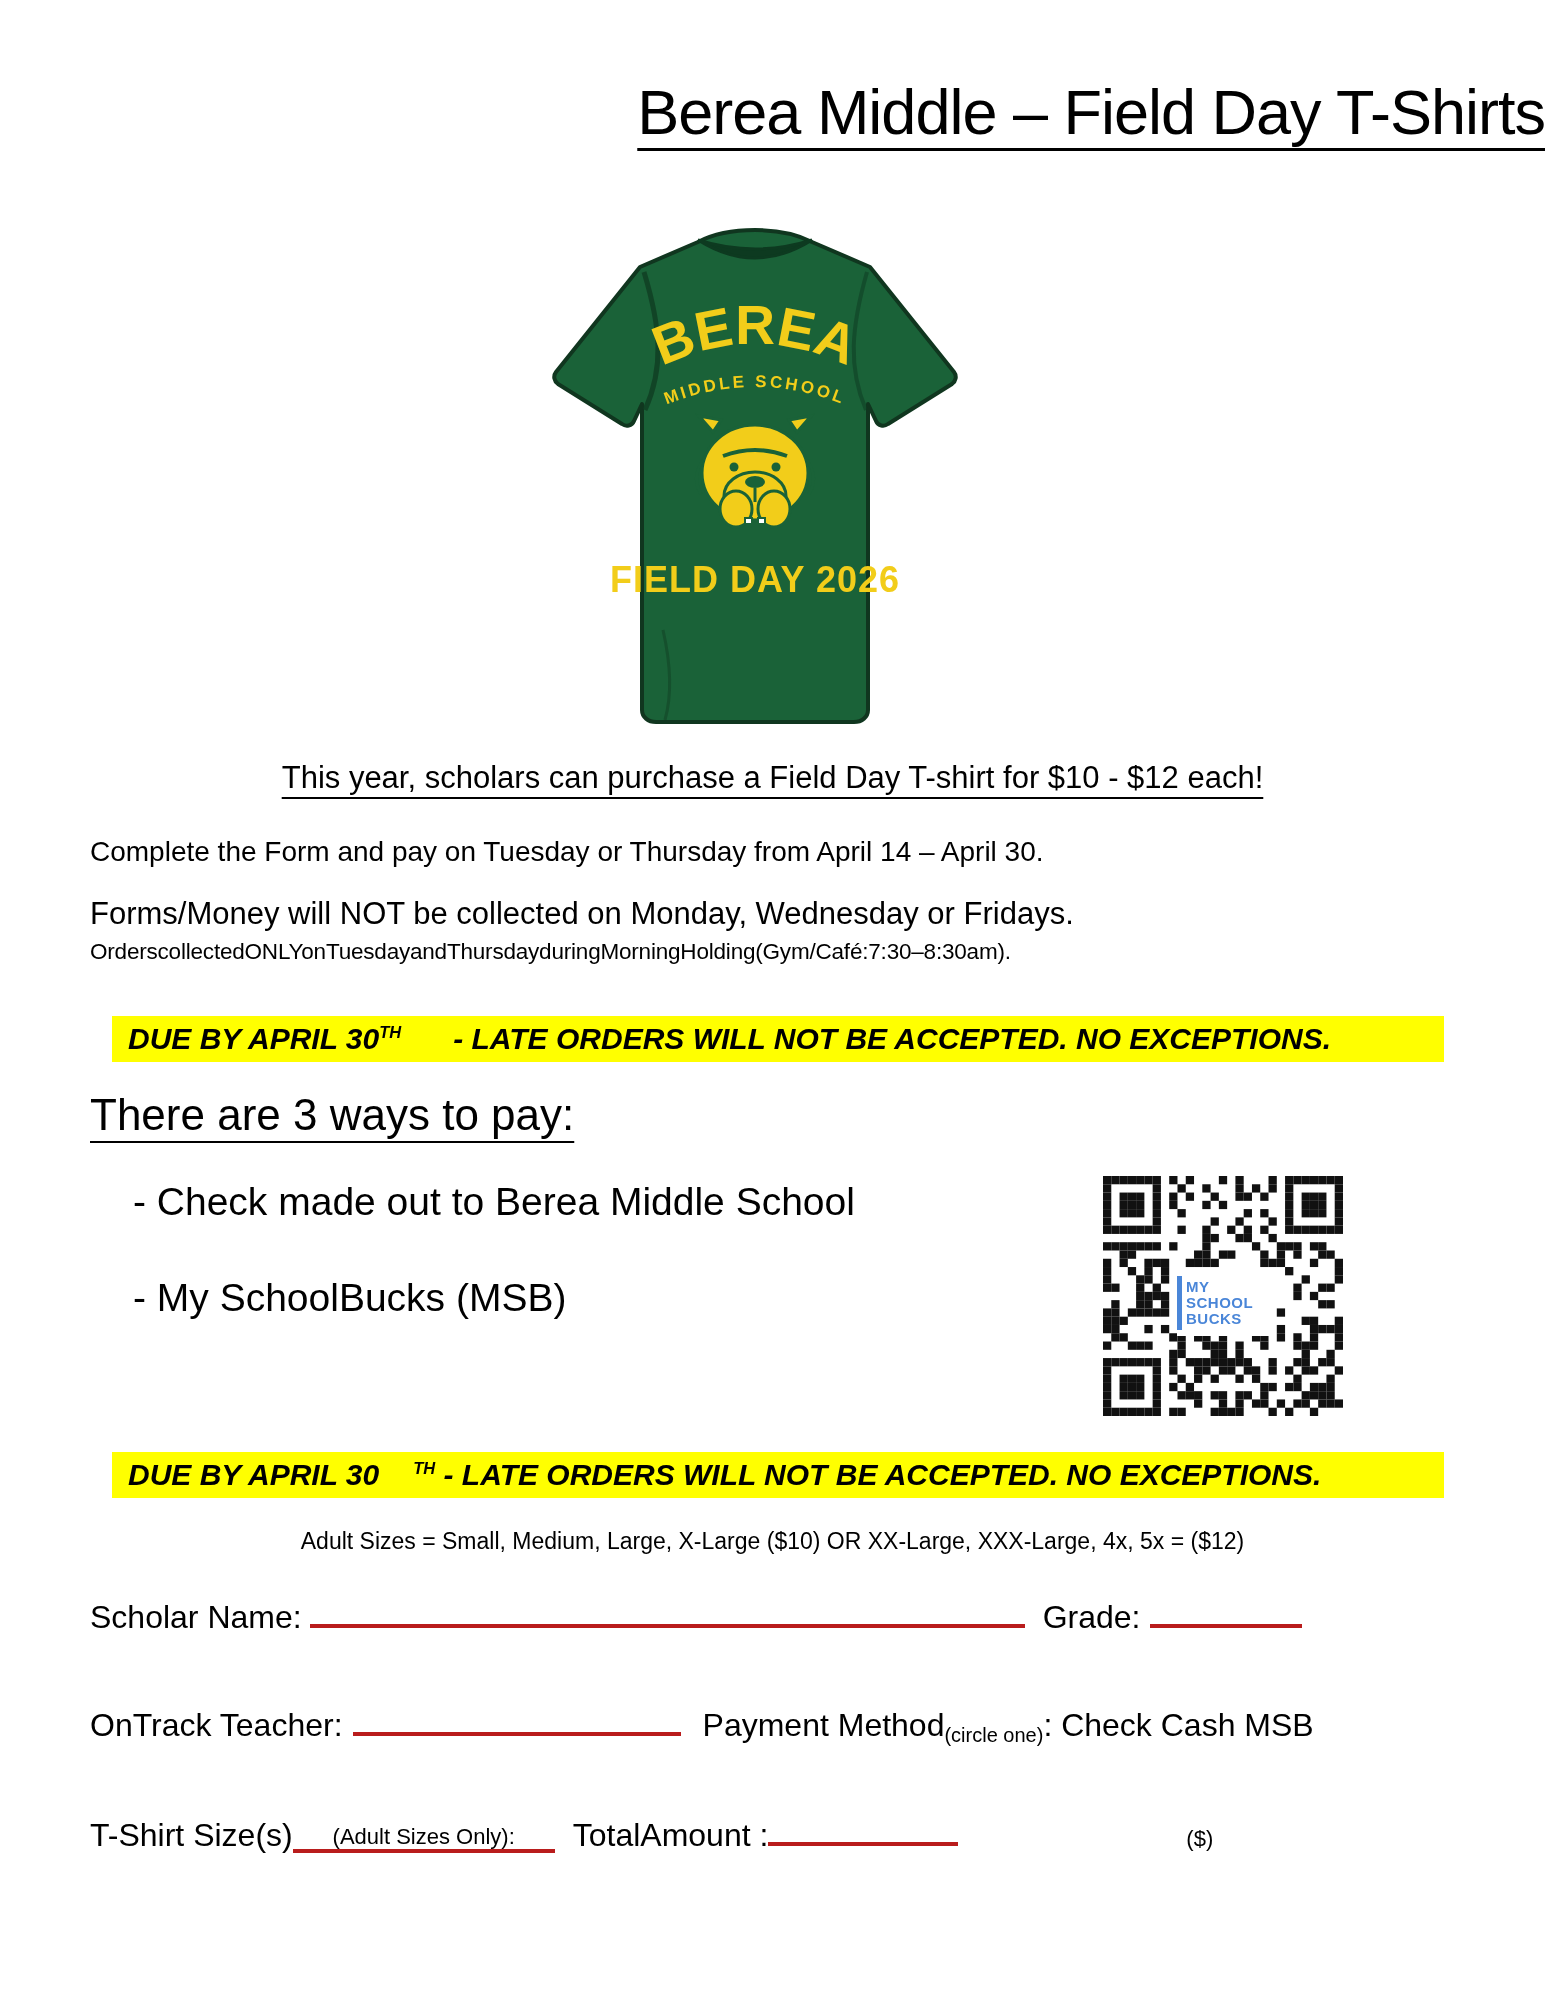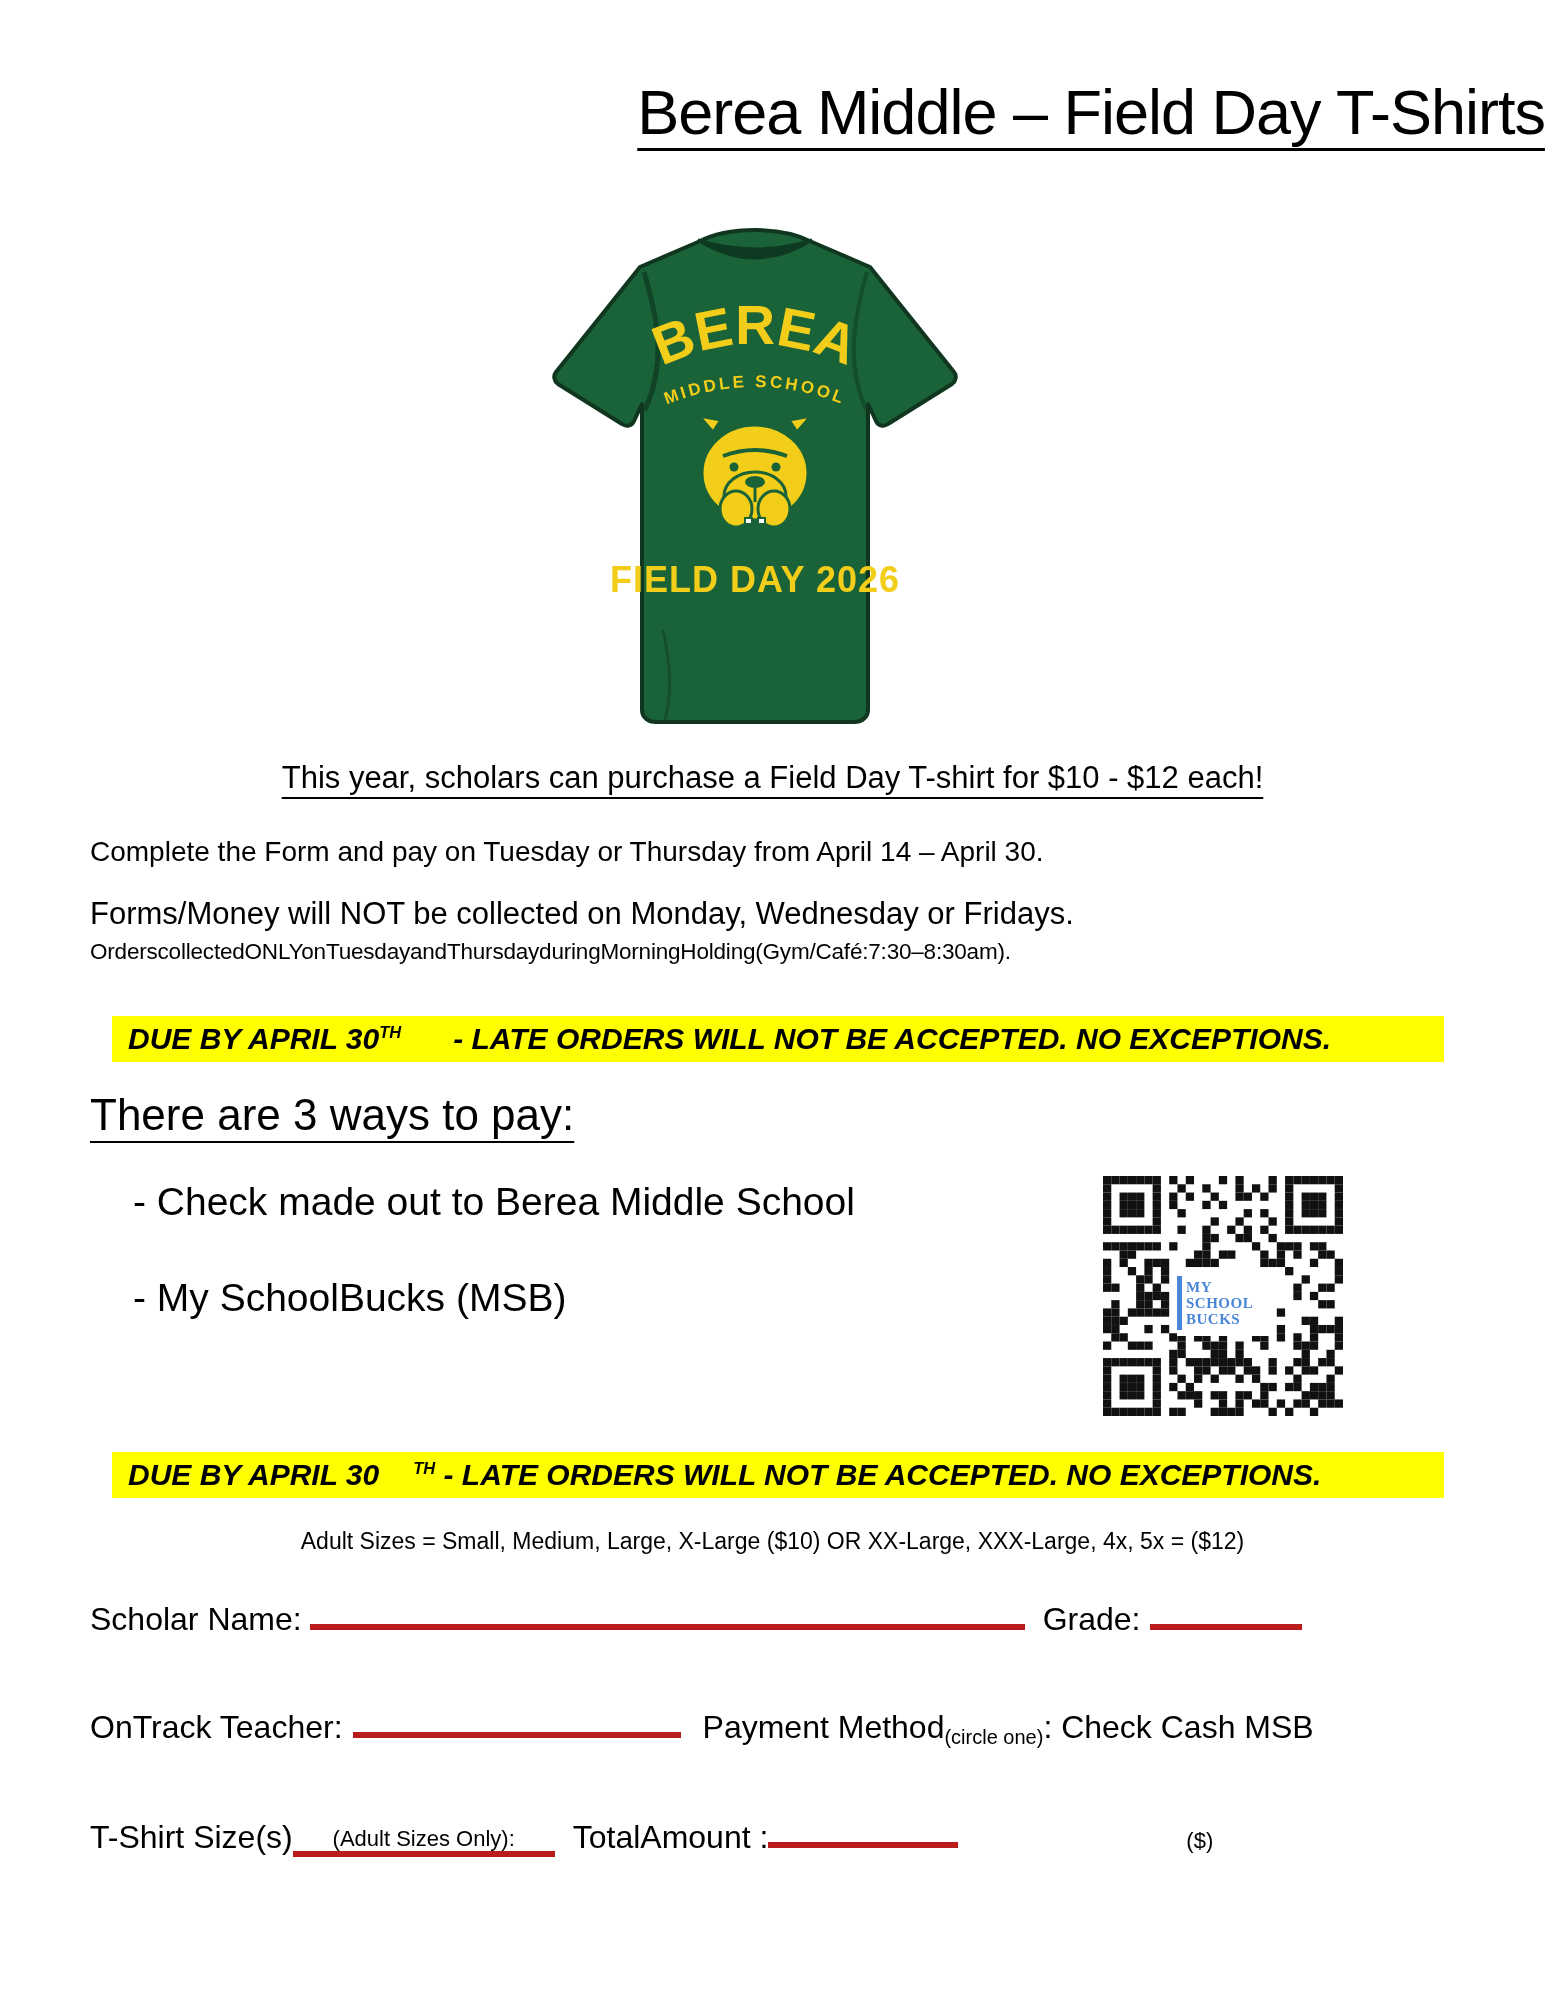--- a/index.html
+++ b/index.html
@@ -59,32 +59,32 @@
   .qr-block svg{display:block;width:240px;height:240px;fill:#111;}
   .qr-logo{
     position:absolute;top:94px;left:74px;width:96px;height:66px;
     display:flex;align-items:center;
     background:#fff;
   }
   .qr-logo .bar{width:5px;height:54px;background:var(--qr-logo-blue,#4a86d8);margin-right:4px;}
   .qr-logo .lines{display:flex;flex-direction:column;justify-content:center;}
   .qr-logo .lines span{
     color:var(--qr-logo-blue,#4a86d8);
-    font-size:15px;font-weight:bold;line-height:16px;letter-spacing:0.5px;font-family:Liberation Serif, serif;
+    font-size:15px;font-weight:bold;line-height:16px;letter-spacing:0.5px;
   }
   
   .sizes-note-top{position:absolute;top:1528px;left:0;right:0;text-align:center;font-size:23px;}
   .sizes-note-bottom{position:absolute;top:1888px;left:0;right:0;text-align:center;font-size:23px;}
   
   .form-line{position:absolute;left:90px;font-size:32px;white-space:nowrap;}
   .line-scholar{top:1592px;}
   .line-teacher{top:1700px;}
   .line-size{top:1810px;}
   .blank{
-    display:inline-block;border-bottom:6px solid #b91c1c;
+    display:inline-block;border-bottom:4px solid #b91c1c;
     vertical-align:baseline;height:1em;
   }
   .blank-scholar{width:715px;margin-left:8px;}
   .blank-grade{width:152px;margin-left:10px;}
   .blank-teacher{width:328px;margin-left:10px;margin-right:22px;}
   .blank-size{width:262px;text-align:center;}
   .blank-total{width:190px;}
   .tiny-sub{font-size:20px;vertical-align:-6px;}
   .small-over{font-size:22px;vertical-align:2px;}
   .dollar-note{font-size:22px;margin-left:228px;}

